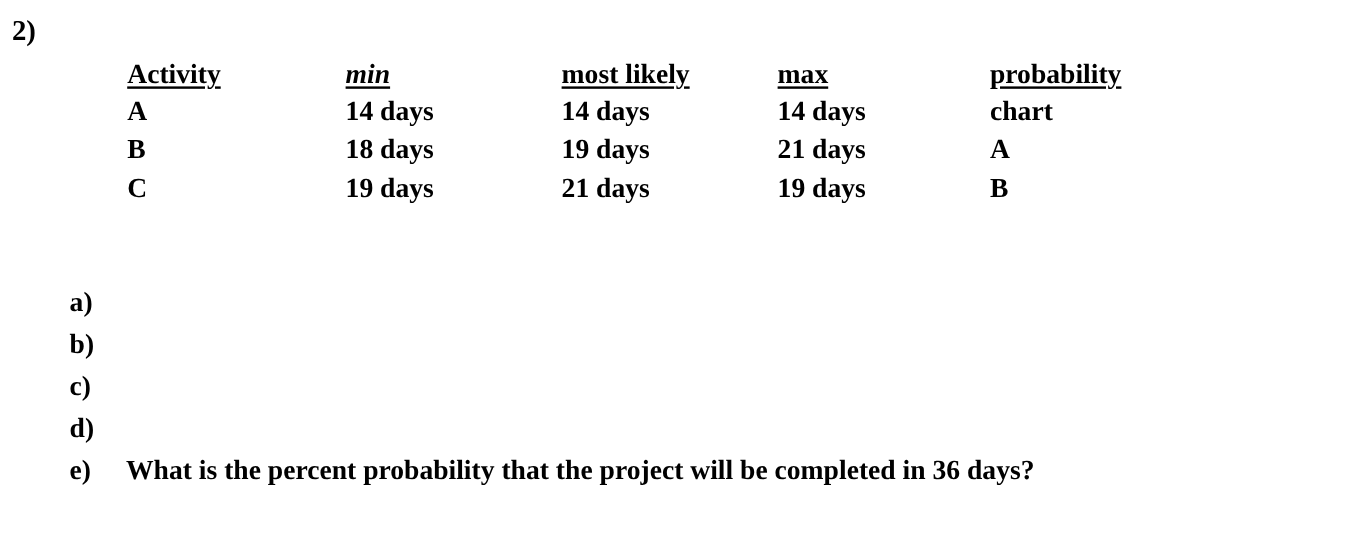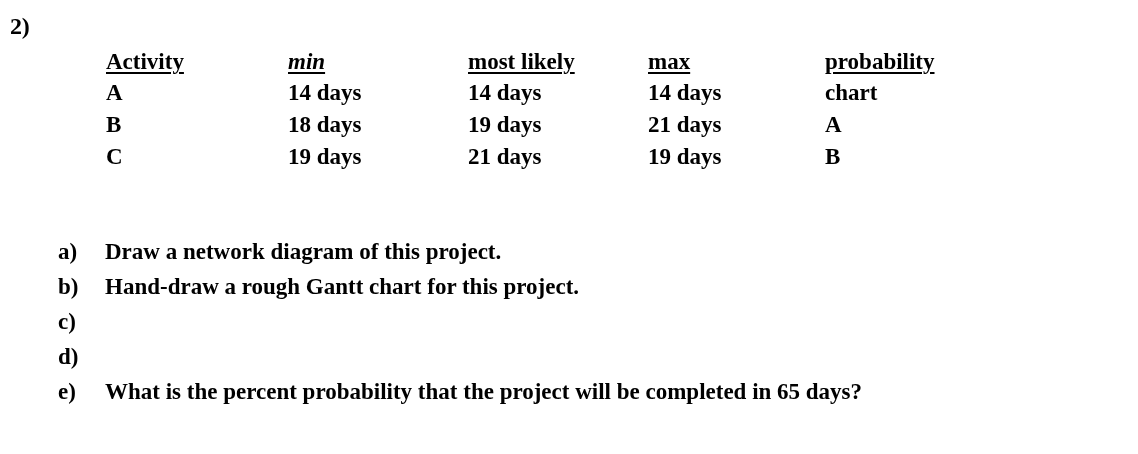--- a/index.html
+++ b/index.html
@@ -129,36 +129,34 @@
         <td>19 days</td>
         <td>B</td>
       </tr>
     </tbody>
   </table>
 
   <div class="q-list">
 
     <div class="q-item">
       <span class="q-item-marker">a)</span>
-      <span class="q-item-text">Draw a network diagram of this project.</span>
     </div>
 
     <div class="q-item">
       <span class="q-item-marker">b)</span>
-      <span class="q-item-text">Hand-draw a rough Gantt chart for this project.</span>
     </div>
 
     <div class="q-item">
       <span class="q-item-marker">c)</span>
     </div>
 
     <div class="q-item">
       <span class="q-item-marker">d)</span>
     </div>
 
     <div class="q-item">
       <span class="q-item-marker">e)</span>
-      <span class="q-item-text">What is the percent probability that the project will be completed in 65 days?</span>
+      <span class="q-item-text">What is the percent probability that the project will be completed in 36 days?</span>
     </div>
 
   </div>
 
 </div>
 
 </body></html>

